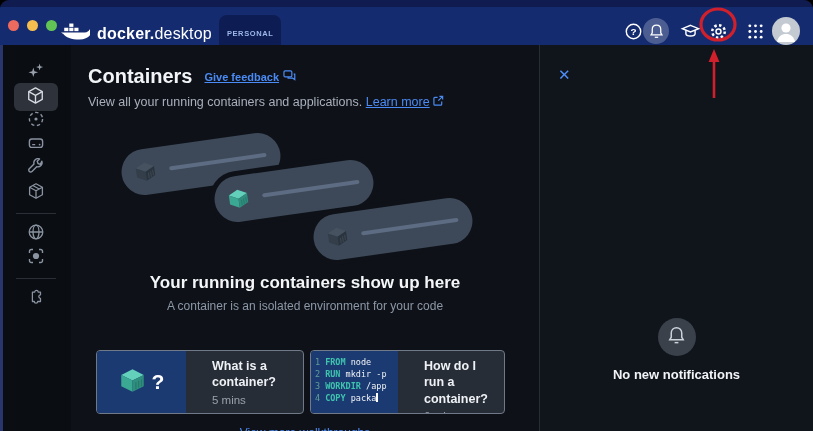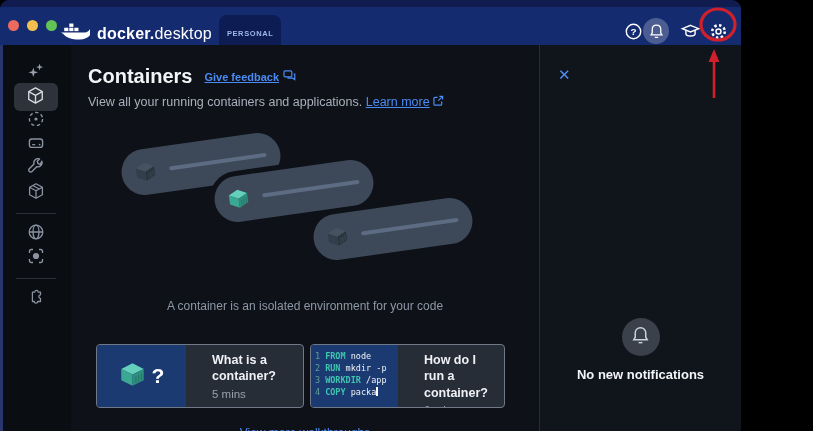--- a/index.html
+++ b/index.html
@@ -1,18 +1,18 @@
 <!DOCTYPE html>
 <html><head>
 <meta charset="utf-8">
 <style>
   * { margin:0; padding:0; box-sizing:border-box; }
   html,body { background:#000; }
   body { font-family:"Liberation Sans","DejaVu Sans",sans-serif; }
-  .window { position:relative; width:741px; height:431px; background:#0e1218;
+  .window { position:relative; width:813px; height:431px; background:#0e1218;
             border-radius:9px 9px 0 0; overflow:hidden; }
 
   
   .topstrip { position:absolute; top:0; left:0; right:0; height:7px; background:#101b4f; }
   .header { position:absolute; top:7px; left:0; right:0; height:38px; background:#152b70; }
   .traffic { position:absolute; top:13px; left:8px; display:flex; gap:8px; }
   .tl { width:11px; height:11px; border-radius:50%; }
   .tl.red{background:#ed6a5e} .tl.yellow{background:#f5bf4f} .tl.green{background:#61c455}
   .brand { position:absolute; left:60px; top:8px; display:flex; align-items:center; gap:7px; }
   .brand-text { color:#fff; font-size:16px; letter-spacing:.2px; }
@@ -58,21 +58,21 @@
   .pill .pcube { position:absolute; left:13px; top:12px; }
   .pill.outlined { box-shadow:0 0 0 5px #0e1218; }
 
   .empty-head { position:absolute; left:0; top:228px; width:468px; text-align:center;
                 color:#f4f6f8; font-size:17px; font-weight:700; }
   .empty-sub { position:absolute; left:0; top:254px; width:468px; text-align:center;
                color:#8d97a6; font-size:12px; }
 
   .cards { position:absolute; left:25px; top:299px; display:flex; gap:6px; }
   .card { display:flex; border:1px solid #6f7988; border-radius:4px; overflow:hidden;
-          height:64px; cursor:pointer; background:#272d36; }
+          height:64px; cursor:pointer; background:#272d36;margin-top:6px; }
   .card-visual { background:#1c3a72; display:flex; align-items:center; justify-content:center; gap:6px; }
   .card1 .card-visual { width:89px; }
   .card2 .card-visual { width:87px; padding:5px 4px; align-items:flex-start; justify-content:flex-start; }
   .qmark { color:#fff; font-size:21px; font-weight:700; }
   .card-info { padding:7px 10px 0 26px; }
   .card1 .card-info { width:117px; } .card2 .card-info { width:106px; }
   .card-title { color:#eef1f5; font-size:12.5px; font-weight:700; line-height:1.3; }
   .card-mins { color:#99a1ad; font-size:11.5px; margin-top:3px; }
   .code { font-family:"DejaVu Sans Mono","Liberation Mono",monospace; font-size:8.5px; line-height:12px; }
   .code .ln { color:#5f9e94; margin-right:5px; }
@@ -316,20 +316,21 @@
                   <line x1="15" y1="13.5" x2="15" y2="19.5"></line>
                   <line x1="17.5" y1="12.3" x2="17.5" y2="18.3"></line>
                   <line x1="20" y1="11" x2="20" y2="17"></line>
                 </g>
             </svg>
           </span>
           <span class="pline"></span>
         </div>
       </div>
 
+      <div class="empty-head">Your running containers show up here</div>
       <div class="empty-sub">A container is an isolated environment for your code</div>
 
       <div class="cards">
         <div class="card card1">
           <div class="card-visual">
             <span>
               <svg width="27" height="27" viewBox="0 0 24 24">
                 <path d="M12 2 L22 7 L12 12 L2 7 Z" fill="#62d0ba"></path>
                 <path d="M2 7 L12 12 V22 L2 17 Z" fill="#3aa893"></path>
                 <path d="M22 7 L12 12 V22 L22 17 Z" fill="#2f8f7e"></path>

